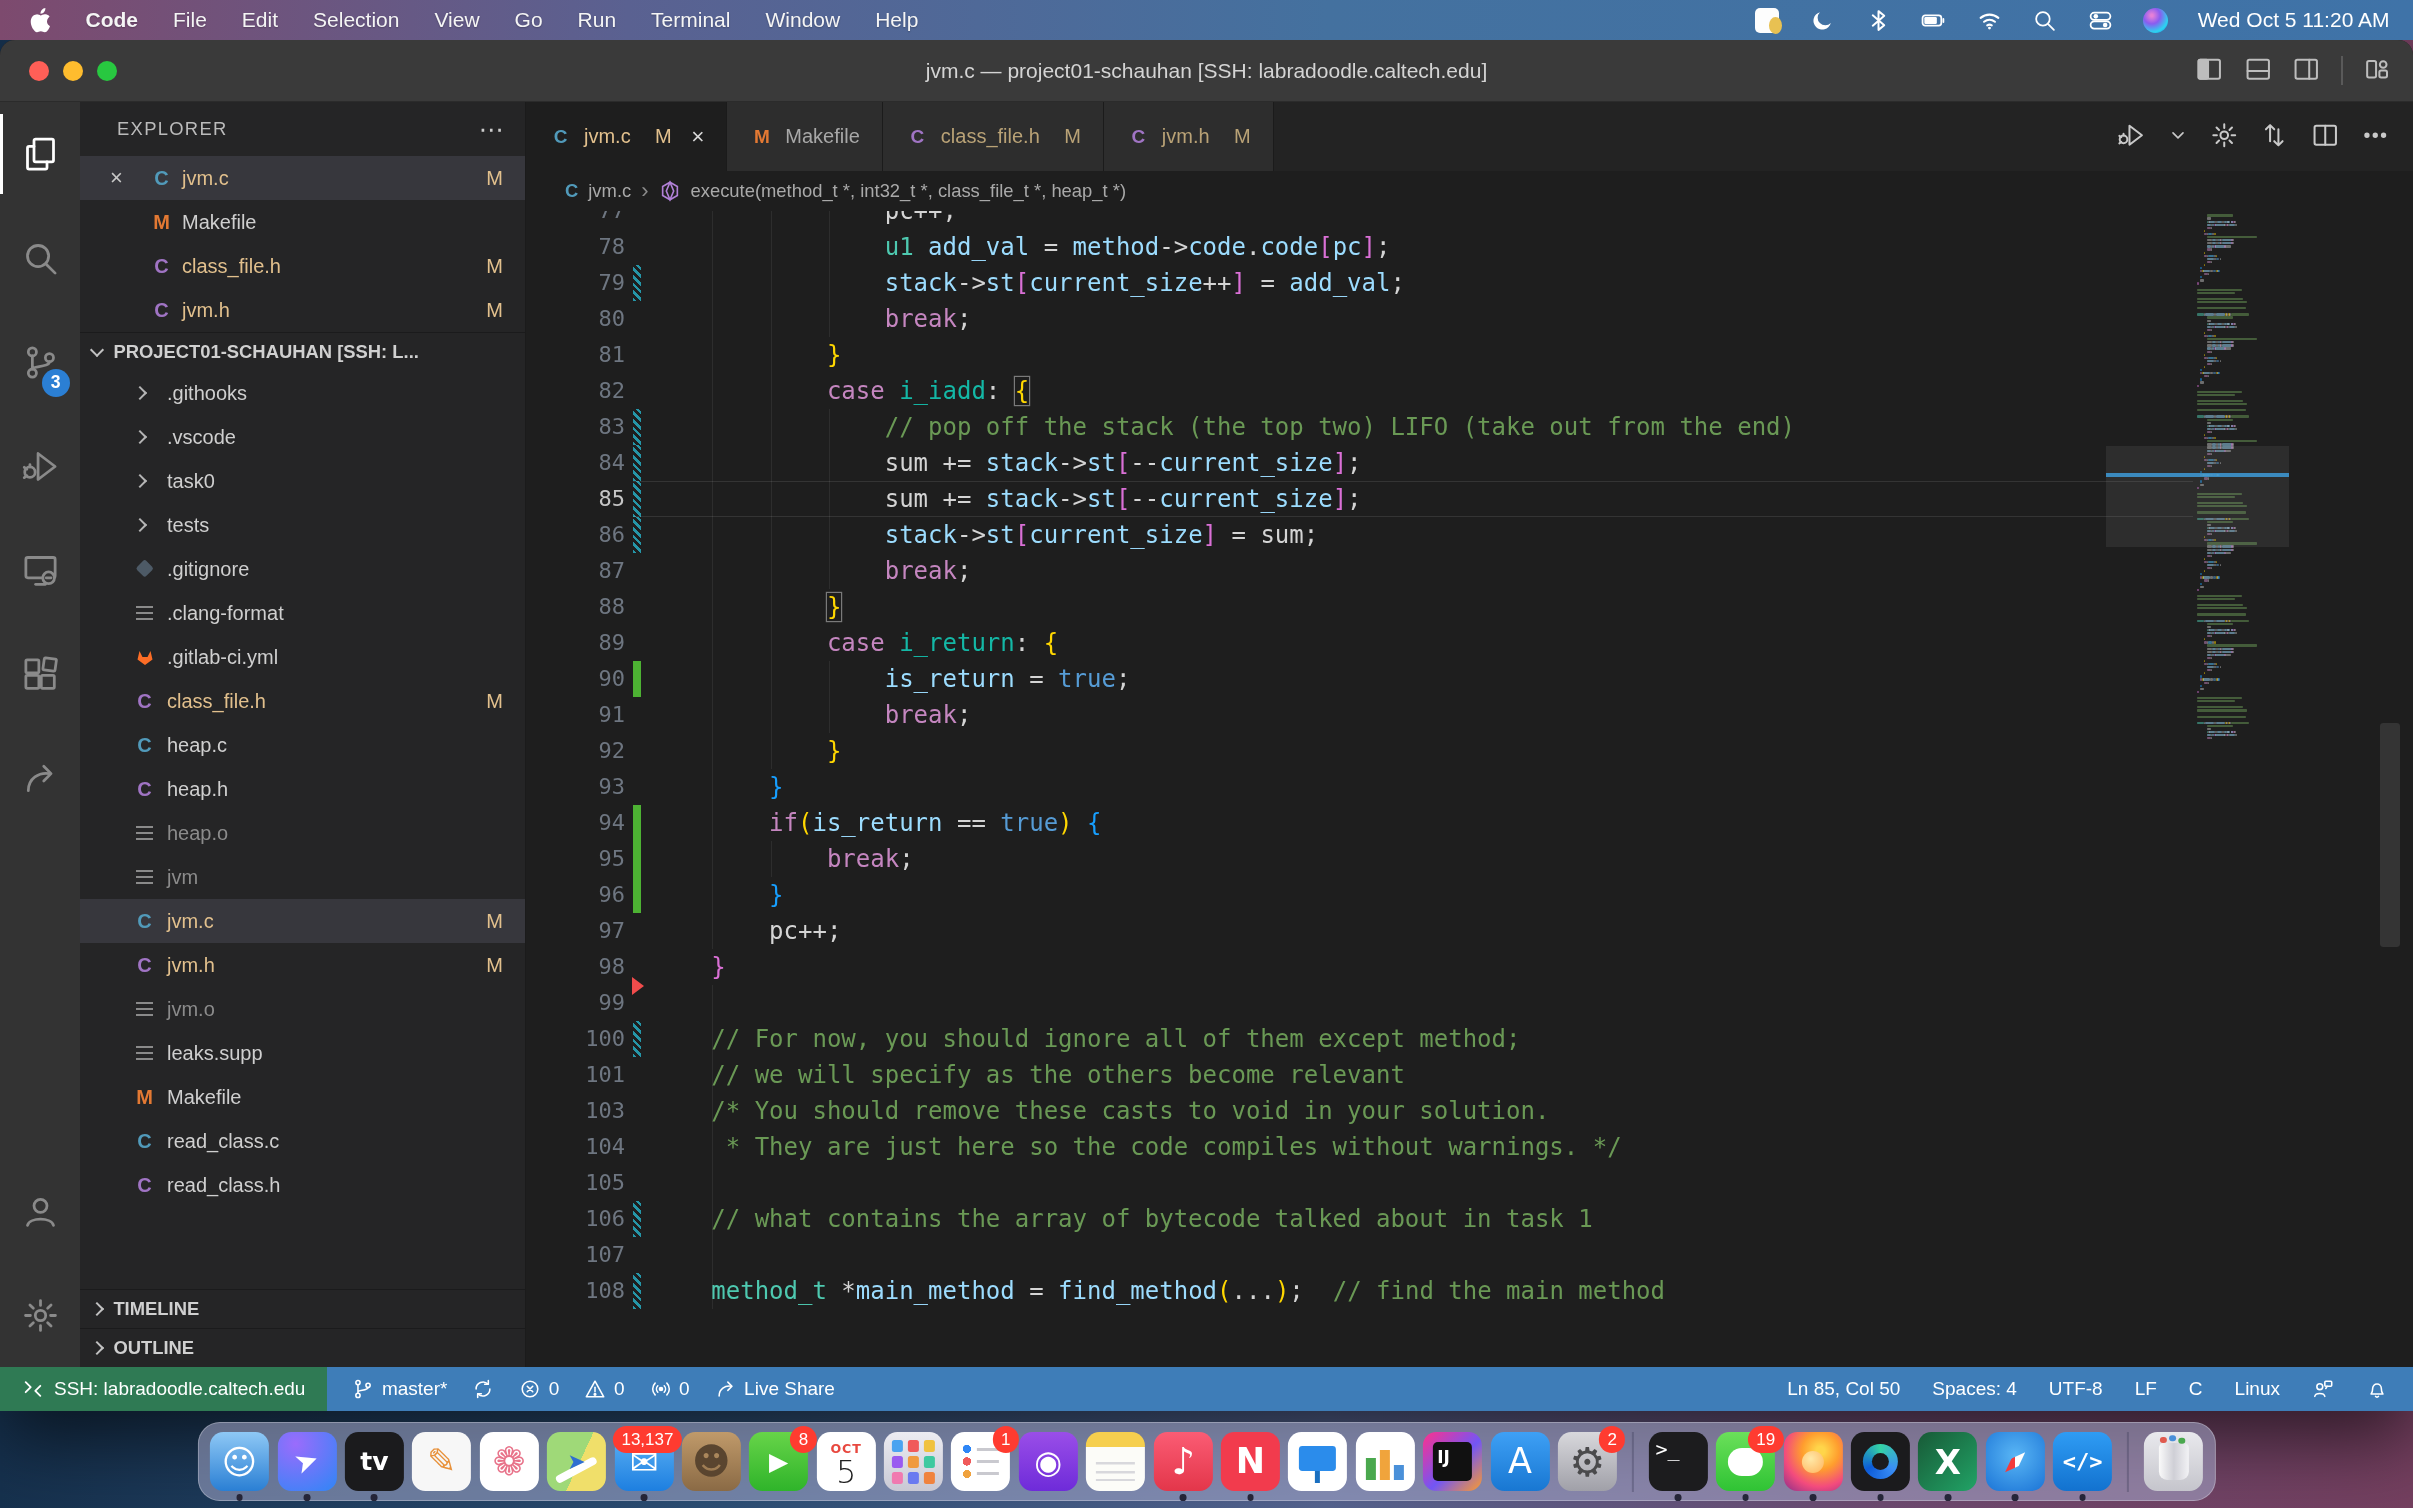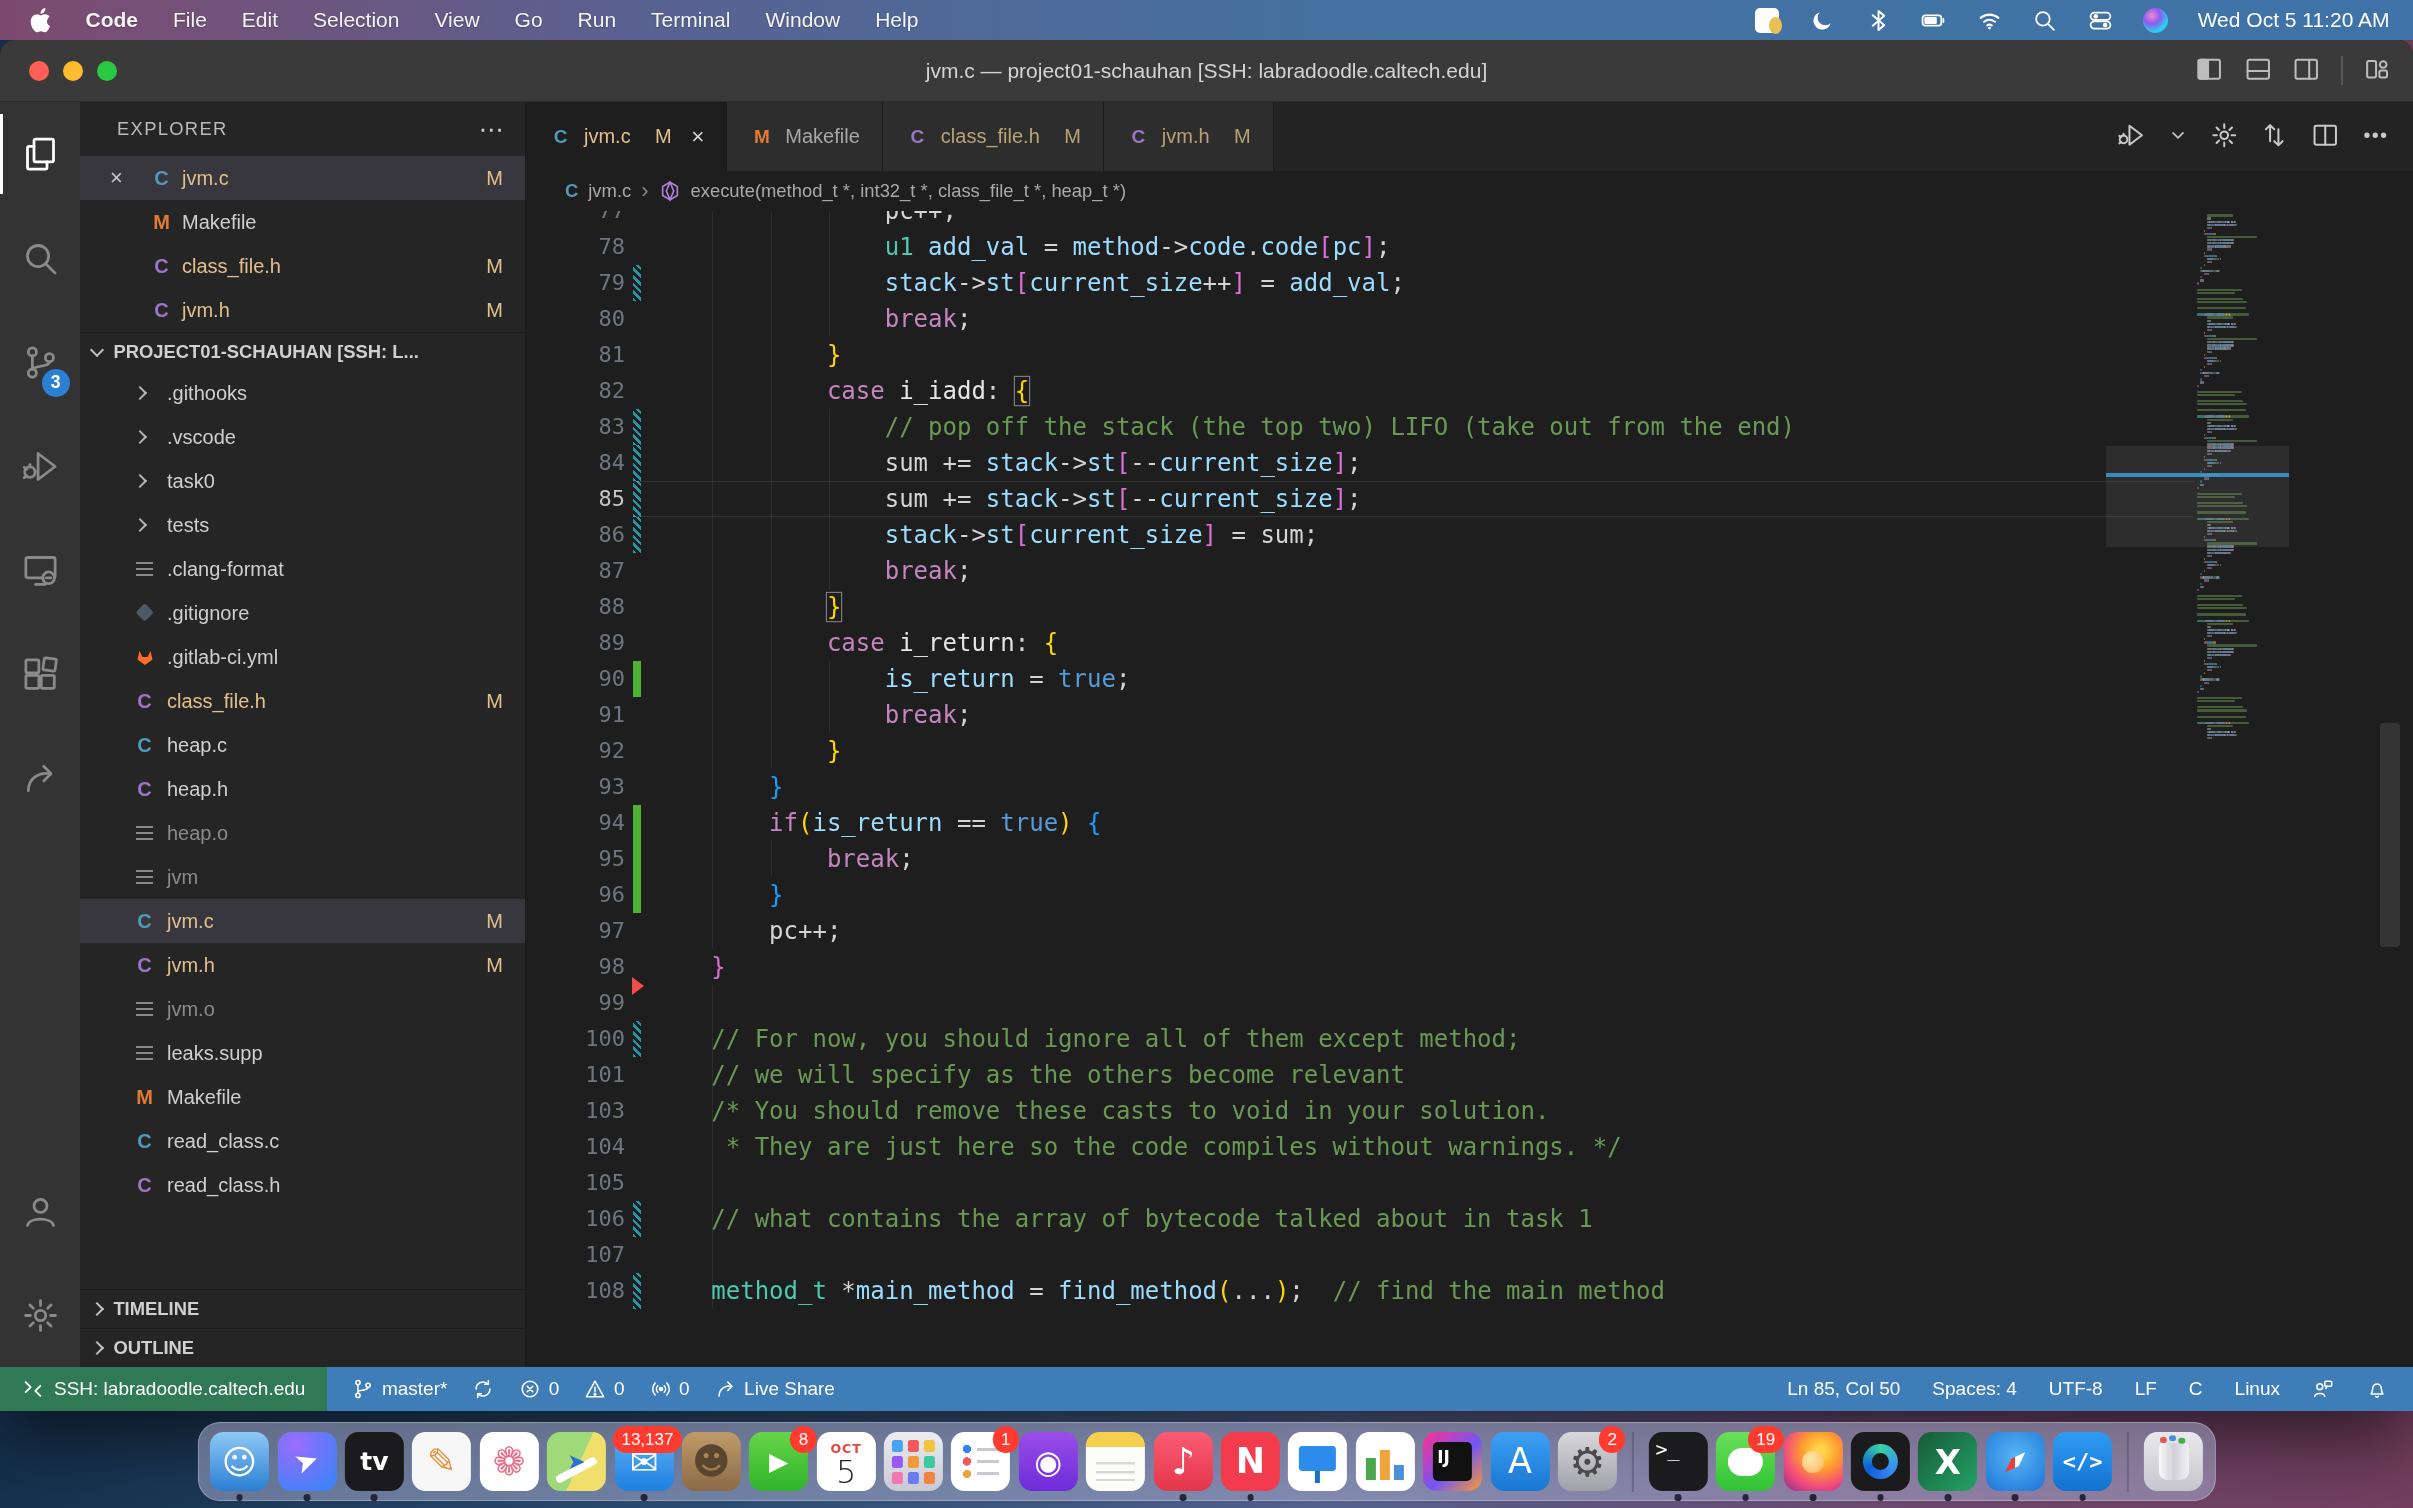--- a/index.html
+++ b/index.html
@@ -93,21 +93,21 @@
   .gutwrap{flex:0 0 28.5px;position:relative}
   .gmark{position:absolute;left:8.4px;top:0;bottom:0;width:7.5px}
   .gmark.mod{background:repeating-linear-gradient(45deg,#2596a8 0 2.5px,rgba(0,0,0,0) 2.5px 5.4px)}
   .gmark.add{background:#4db233}
   .gmark.del{background:none}
   .gmark.del::before{content:"";position:absolute;left:-1.7px;top:-8.4px;border:9.2px solid transparent;border-left:12.6px solid #f14c4c}
   .codeline{flex:1;position:relative;font-family:"DejaVu Sans Mono",monospace;font-size:24px;line-height:36px;white-space:pre;color:#d4d4d4}
   .guide{position:absolute;top:0;bottom:0;width:0.8px;background:rgba(255,255,255,.07)}
   .cl.cur::after{content:"";position:absolute;left:107px;right:0;top:0;bottom:0;border-top:1.3px solid rgba(255,255,255,.10);border-bottom:1.3px solid rgba(255,255,255,.10);pointer-events:none}
   .tk-cm{color:#6a9955}.tk-kw{color:#c586c0}.tk-var{color:#9cdcfe}.tk-typ{color:#4ec9b0}
-  .tk-enm{color:#e5e5e5}.tk-kwb{color:#569cd6}.tk-pl{color:#d4d4d4}
+  .tk-enm{color:#14b8a6}.tk-kwb{color:#569cd6}.tk-pl{color:#d4d4d4}
   .tk-by{color:#ffd700}.tk-bb{color:#179fff}.tk-bp{color:#da70d6}
   .tk-m{box-shadow:0 0 0 1.2px #7a7a7a}
 
   
   .minimap{position:absolute;top:3.4px;right:70px;width:149px;bottom:0}
   .mm-row{position:relative;height:3.1px}
   .mm-bar{position:absolute;top:0;height:2.2px;opacity:.5;border-radius:0.8px}
   .mm-band{position:absolute;right:54px;width:183px;background:rgba(160,160,160,.12);pointer-events:none}
   .mm-curline{position:absolute;right:54px;width:183px;height:3.4px;background:#3e9bd8;opacity:.85}
   .vslider{position:absolute;right:13.4px;width:20px;border-radius:3.4px;background:rgba(121,121,121,.25)}
@@ -408,29 +408,29 @@
           <div class="sb-row">
             <span class="chev right"></span>
             <span class="lbl" style="left: 87px;">task0</span>
           </div>
           <div class="sb-row">
             <span class="chev right"></span>
             <span class="lbl" style="left: 87px;">tests</span>
           </div>
           <div class="sb-row">
             <span class="ficon">
+              <span class="fgitig"></span>
+            </span>
+            <span class="lbl">.gitignore</span>
+          </div>
+          <div class="sb-row">
+            <span class="ficon">
               <span class="flines"></span>
             </span>
             <span class="lbl">.clang-format</span>
-          </div>
-          <div class="sb-row">
-            <span class="ficon">
-              <span class="fgitig"></span>
-            </span>
-            <span class="lbl">.gitignore</span>
           </div>
           <div class="sb-row">
             <span class="ficon">
               <svg viewBox="0 0 20 20" style="width:20px;height:20px">
                 <path fill="#fc6d26" d="M10 18 2.5 12.5 4.5 4l3 6h5l3-6 2 8.5z"></path>
               </svg>
             </span>
             <span class="lbl">.gitlab-ci.yml</span>
           </div>
           <div class="sb-row">

